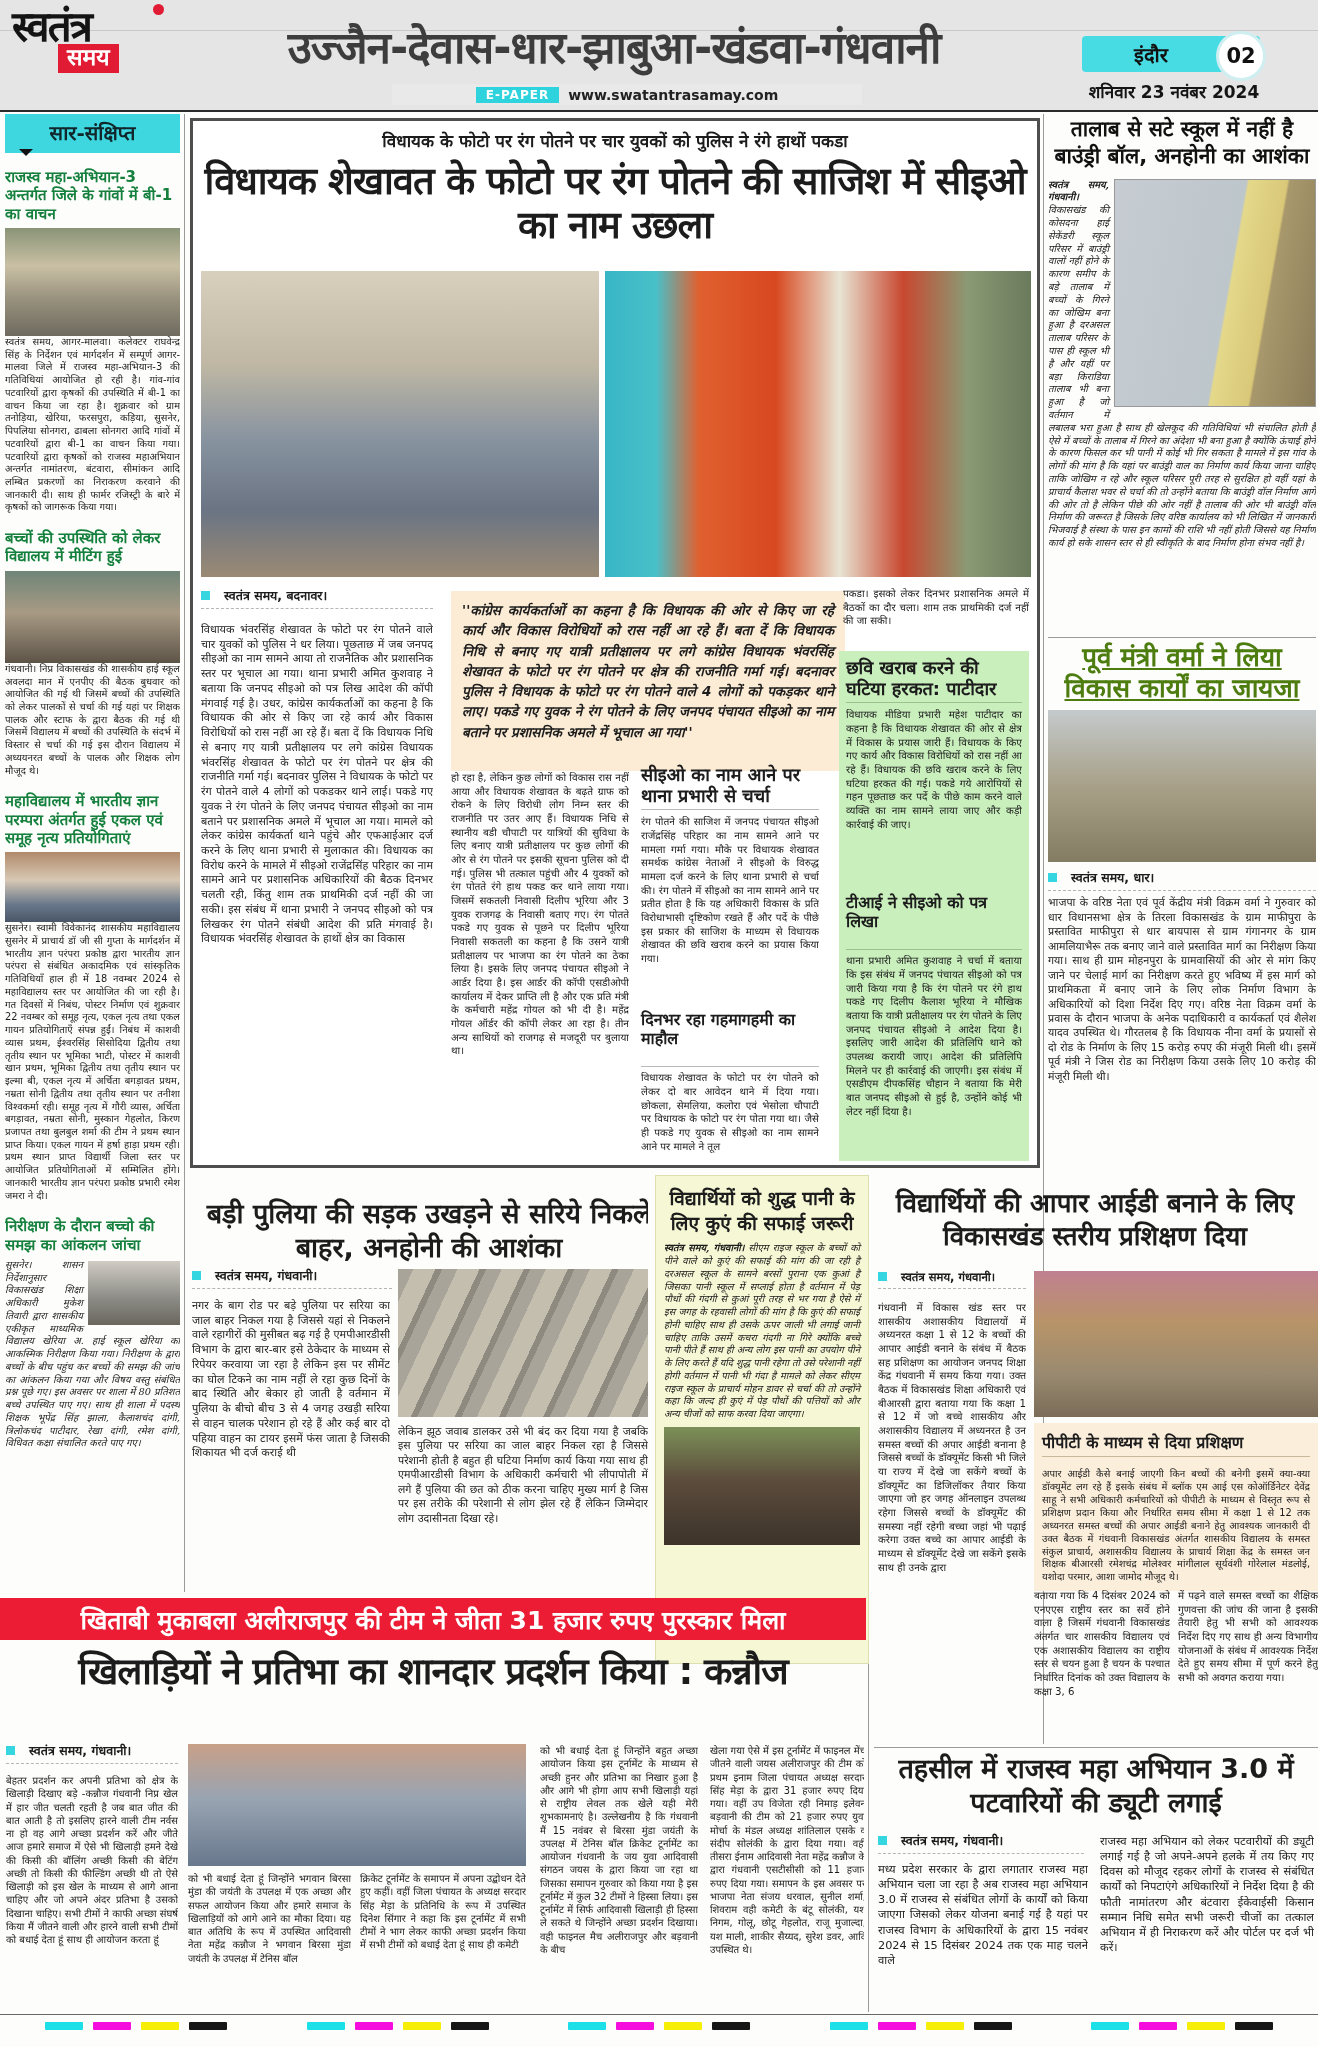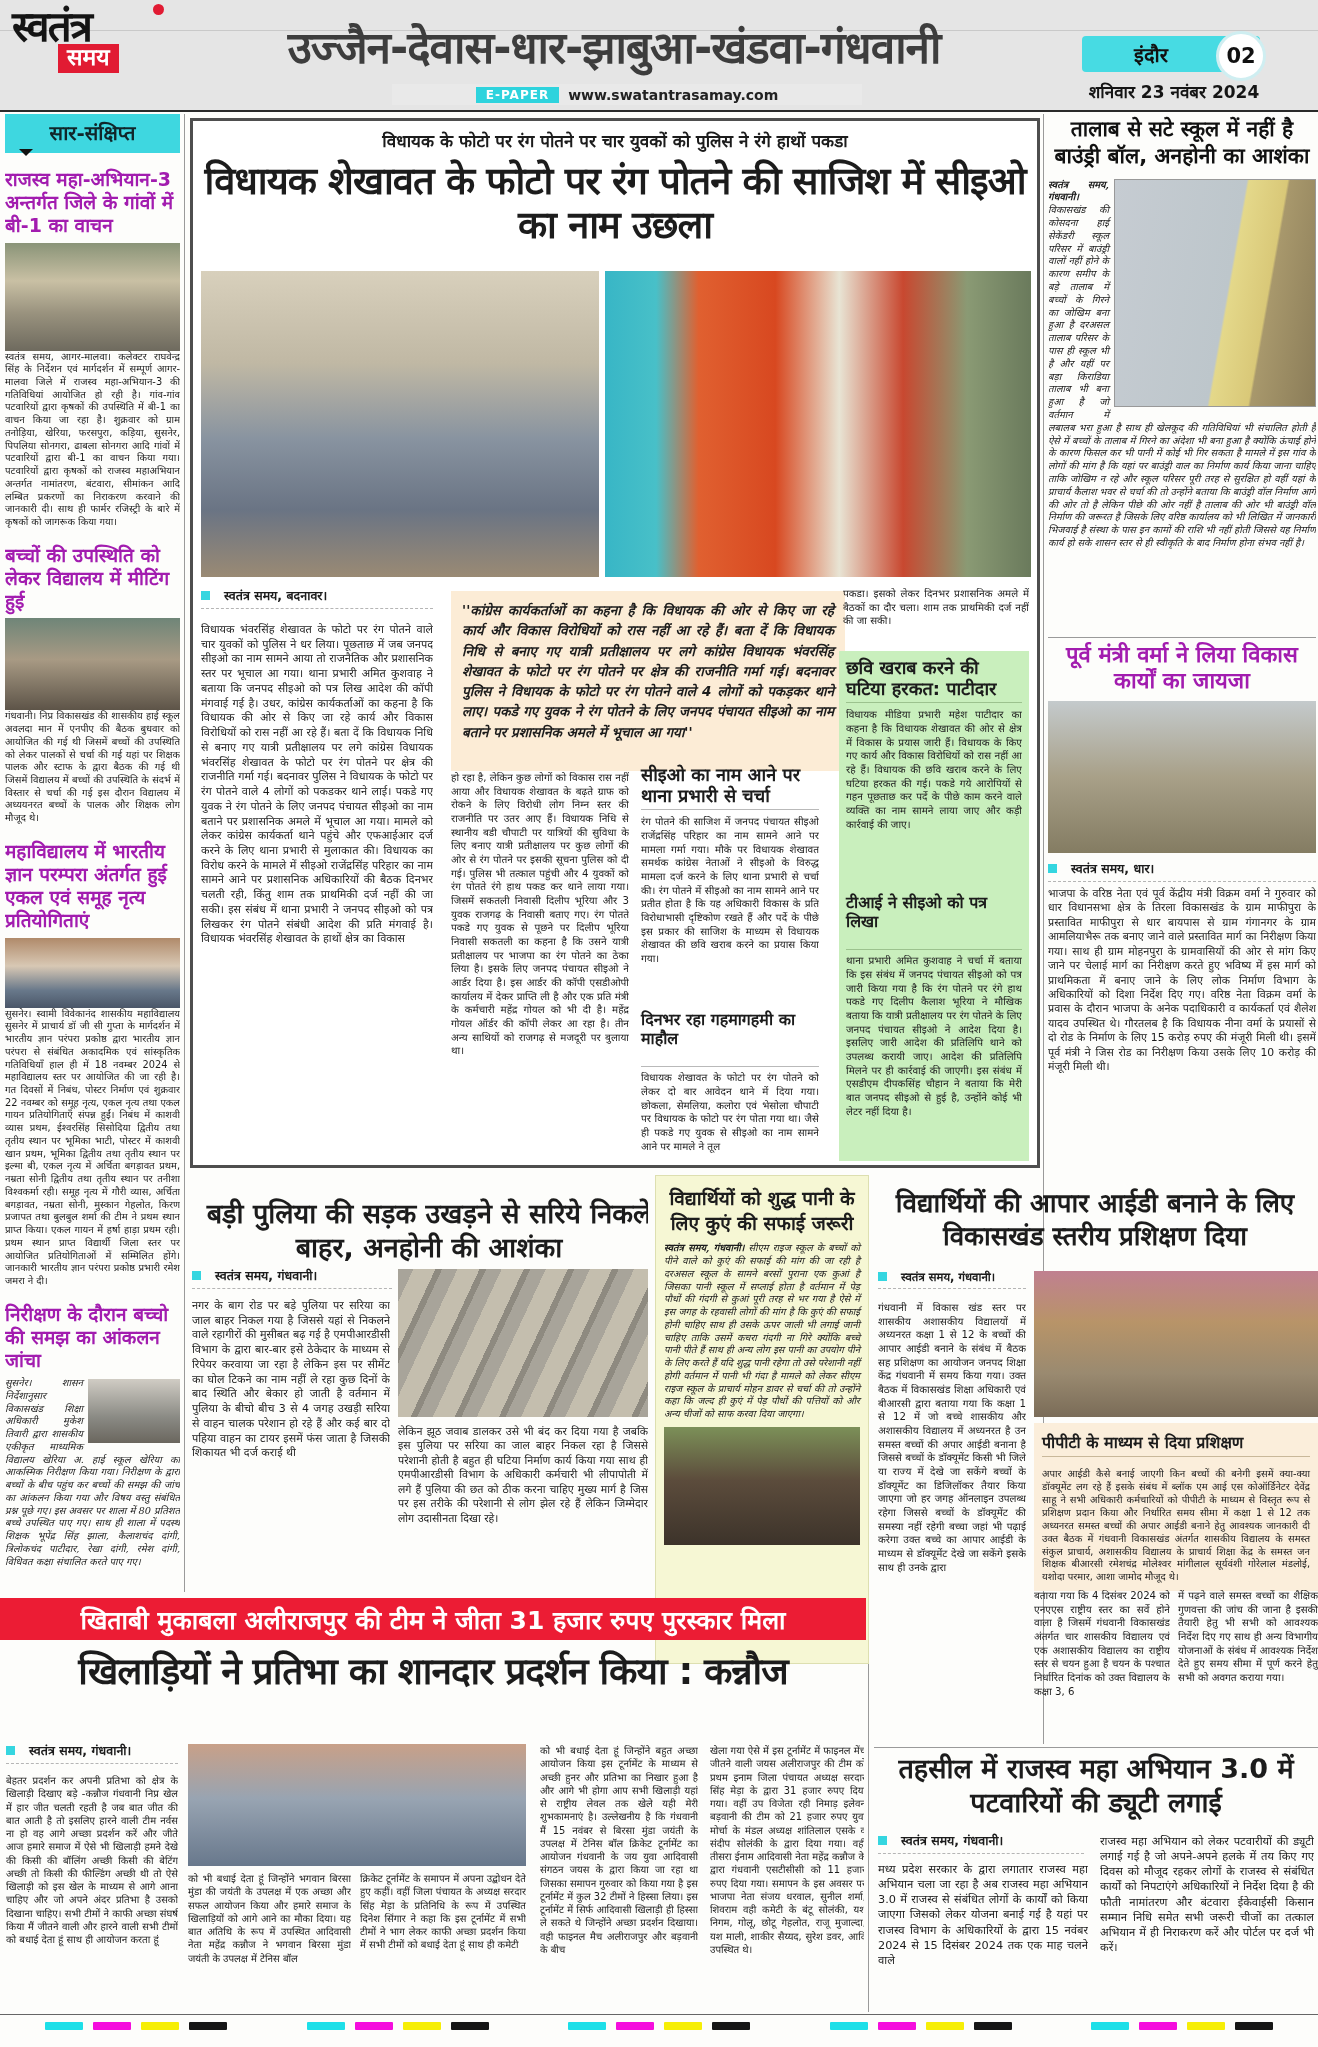--- a/index.html
+++ b/index.html
@@ -47,21 +47,21 @@
   .ph-training{background:linear-gradient(180deg,#c08090 0%,#b89468 35%,#9a8a70 70%,#7a6c58 100%);}
   .ph-trophy{background:linear-gradient(180deg,#c8a088 0%,#98a4b2 45%,#68788c 100%);}
   .vline{border-left:1px solid #9a9a9a;width:0;}
   .hline{border-top:1px solid #9a9a9a;height:0;}
   
   .sidebar{left:5px;top:114px;width:175px;height:1480px;overflow:hidden;}
   .sb-head{background:#3ed7e0;color:#10262a;font-weight:bold;font-size:20px;text-align:center;
            padding:5px 0 7px;position:relative;}
   .sb-head::after{content:"";position:absolute;left:14px;bottom:-10px;border:7px solid transparent;border-top-color:#111;}
   .sb-brief{margin-top:15px;}
-  .sb-brief h3{margin:4px 0 5px;font-size:19px;line-height:1.22;color:#a21caf;}
+  .sb-brief h3{margin:4px 0 5px;font-size:15px;line-height:1.22;color:#15803d;}
   .sb-photo{width:100%;}
   .sb-body{font-size:9.8px;line-height:1.3;text-align:justify;}
   .italic-serif{font-family:"DejaVu Serif",serif;font-style:italic;}
   
   .main-box{left:190px;top:118px;width:844px;height:1044px;border:3px solid #4e4e4e;background:#fff;}
   .kicker{position:absolute;left:20px;top:8px;right:20px;text-align:center;font-size:17px;font-weight:bold;}
   .main-headline{position:absolute;left:8px;top:38px;right:8px;text-align:center;font-size:38px;
                  font-weight:bold;line-height:1.17;letter-spacing:-1px;}
   .mb-photo1{position:absolute;left:8px;top:150px;width:398px;height:306px;}
   .mb-photo2{position:absolute;left:412px;top:150px;width:426px;height:306px;}
@@ -79,21 +79,21 @@
            padding-bottom:3px;margin:0 0 5px;}
   .subhead2{font-size:16px;font-weight:bold;line-height:1.15;border-bottom:1px solid #b9b9b9;
             padding-bottom:18px;margin:10px 0 4px;}
   
   .pond{left:1048px;top:112px;width:268px;height:524px;overflow:hidden;}
   .pond h2{margin:4px 0 8px;font-size:21px;line-height:1.3;text-align:center;color:#111;}
   .pond-body{font-size:9.7px;line-height:1.32;text-align:justify;}
   .pond-photo{float:right;width:200px;height:226px;margin:0 0 4px 5px;border:1px solid #999;}
   .pond-byline{font-weight:bold;}
   .verma{left:1048px;top:640px;width:268px;height:543px;overflow:hidden;}
-  .verma h2{margin:2px 0 6px;font-size:22px;line-height:1.2;text-align:center;color:#a21caf;}
+  .verma h2{margin:2px 0 6px;font-size:26px;line-height:1.2;text-align:center;color:#4d7c0f;text-decoration:underline;}
   .verma-photo{width:100%;height:152px;}
   .verma .byline{margin:7px 0 5px;}
   .verma-body{font-size:10.8px;}
   
   .puliya{left:190px;top:1185px;width:458px;height:408px;overflow:hidden;}
   .puliya h2{position:absolute;left:0;top:2px;width:100%;margin:10px;text-align:center;font-size:27px;line-height:1.25;}
   .puliya .byline{position:absolute;left:2px;top:82px;width:200px;}
   .puliya-photo{position:absolute;left:208px;top:84px;width:250px;height:148px;}
   .puliya-col1{position:absolute;left:2px;top:114px;width:198px;height:290px;}
   .puliya-col2{position:absolute;left:208px;top:240px;width:250px;height:164px;font-size:10.8px;}

